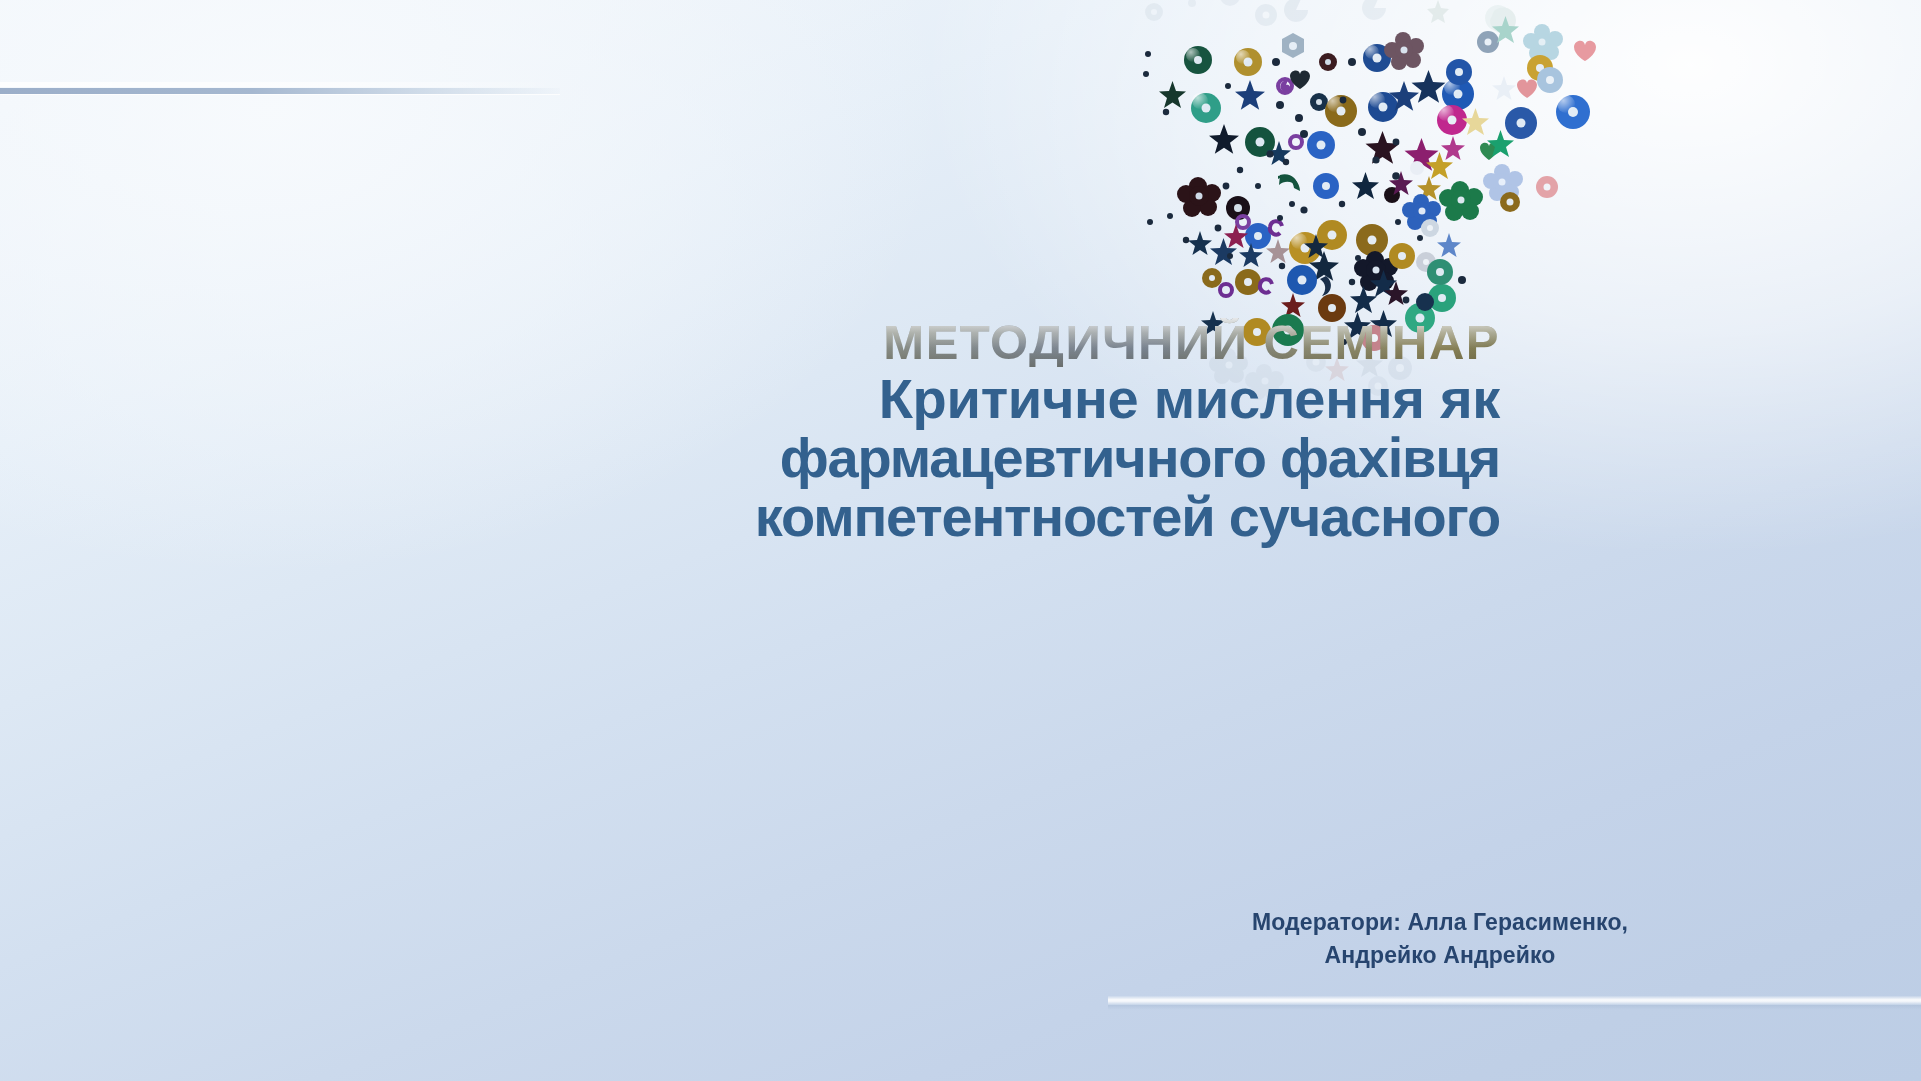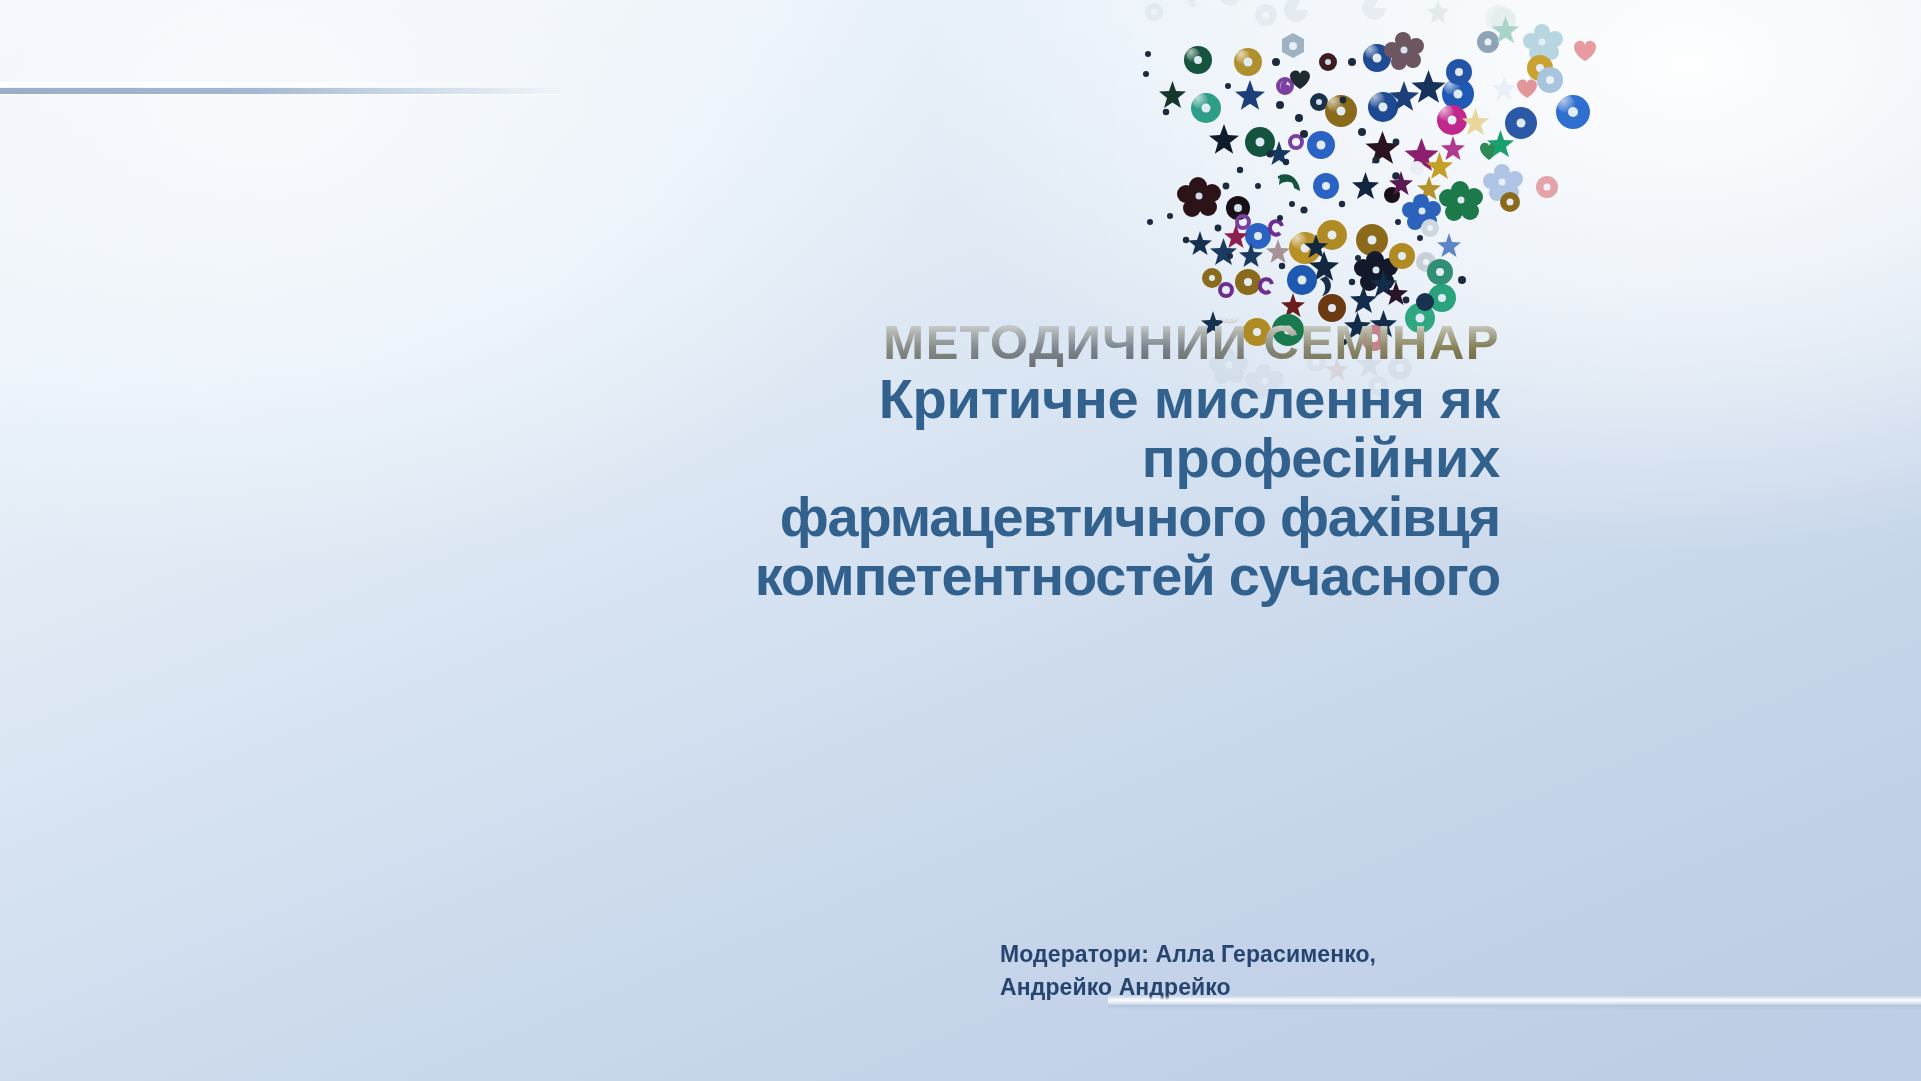--- a/index.html
+++ b/index.html
@@ -157,23 +157,23 @@
     color: #33618e;
     margin: 0;
     letter-spacing: -0.3px;
   }
   .title .line { display: block; white-space: nowrap; }
   .title .line.wide { letter-spacing: -1.2px; }
 
   .moderators {
     position: absolute;
     left: 1000px;
-    top: 938px;
+    top: 906px;
     width: 880px;
-    text-align: left;
+    text-align: center;
     color: #27456f;
     font-size: 23px;
     font-weight: bold;
     line-height: 1.42;
     letter-spacing: 0.1px;
     padding-right: 40px;
   }
   .moderators .m-line { display: block; }
 </style>
 </head>
@@ -599,21 +599,20 @@
   </div>
 
   <div class="text-block">
     <div class="eyebrow-wrap">
       <p class="eyebrow">МЕТОДИЧНИЙ СЕМІНАР</p>
       <p class="eyebrow-sheen" aria-hidden="true">МЕТОДИЧНИЙ СЕМІНАР</p>
     </div>
 
     <h1 class="title">
       <span class="line">Критичне мислення як</span>
-      <span class="line">професійних</span>
       <span class="line wide">фармацевтичного фахівця</span>
       <span class="line wide">компетентностей сучасного</span>
     </h1>
   </div>
 
   <div class="moderators">
     <span class="m-line">Модератори: Алла Герасименко,</span>
     <span class="m-line">Андрейко Андрейко</span>
   </div>
 

